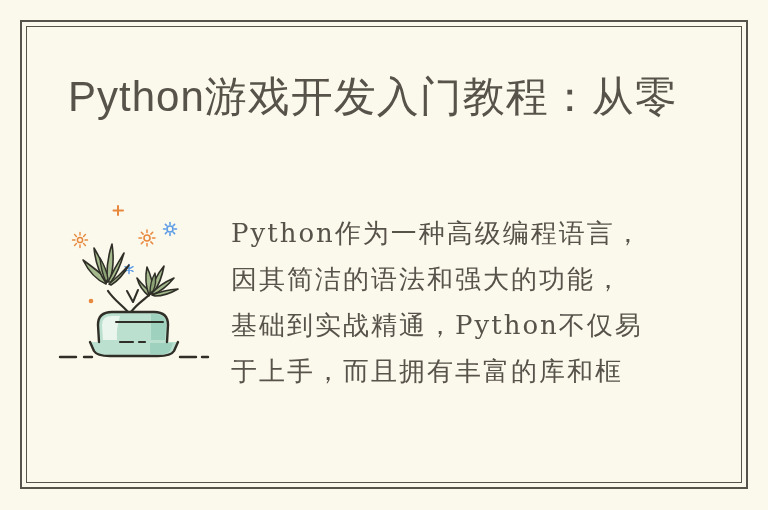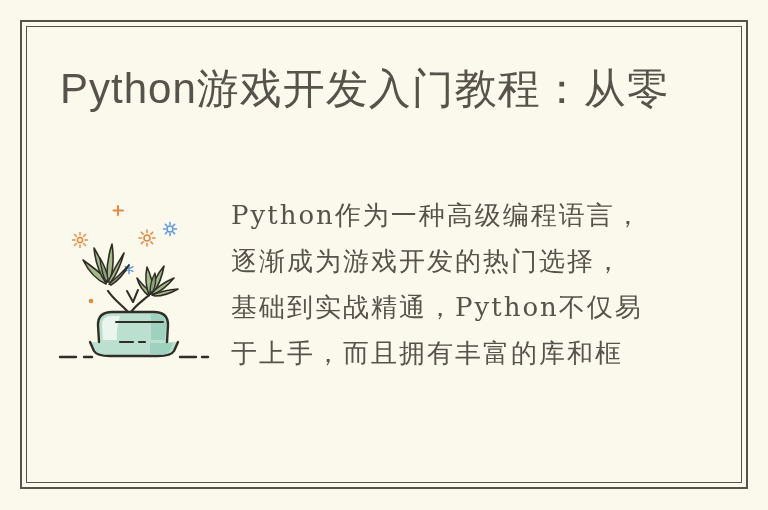--- a/index.html
+++ b/index.html
@@ -8,26 +8,26 @@
     --leaf:#A4B98C; --leaf-dark:#8AA274; --outline:#2F2F27;
     --sparkle-orange:#E8883C; --sparkle-blue:#5B9BE6;
   }
   html,body{margin:0;padding:0;}
   body{width:768px;height:510px;overflow:hidden;background:var(--bg);}
   .page{position:relative;width:768px;height:510px;background:var(--bg);
         font-family:"Liberation Sans","DejaVu Sans",sans-serif;}
   .frame{position:absolute;left:20px;top:20px;width:728px;height:469px;
          border:2px solid var(--frame);box-sizing:border-box;}
   .frame-inner{position:absolute;inset:4px;border:1.5px solid var(--frame);}
-  .title{position:absolute;left:60px;top:63px;width:680px;margin:0;
+  .title{position:absolute;left:60px;top:63px;width:680px;margin:8px;
          font-family:"Liberation Sans","DejaVu Sans",sans-serif;
          font-weight:500;font-size:42px;line-height:52px;letter-spacing:1px;
          color:var(--title-text);}
   .title-line{display:block;white-space:nowrap;}
-  .body-text{position:absolute;left:231px;top:192px;
+  .body-text{position:absolute;left:231px;top:210px;
              font-family:"DejaVu Serif","Liberation Serif",serif;
              font-size:26px;line-height:46px;letter-spacing:2px;
              color:var(--body-text);}
   .body-line{white-space:nowrap;height:46px;}
   .plant{position:absolute;left:54px;top:190px;width:160px;height:172px;}
 
   
   .ol{stroke:var(--outline);fill:none;stroke-linecap:round;stroke-linejoin:round;}
   .petal{fill:var(--leaf);stroke:var(--outline);stroke-width:1.6;stroke-linejoin:round;}
   .petal-dark{fill:var(--leaf-dark);stroke:var(--outline);stroke-width:1.4;stroke-linejoin:round;}
@@ -108,18 +108,18 @@
       <path class="pot-sh" d="M97,124 L100,124 Q112,124 112,135 L111,150 L97,150 Z"></path>
       <path class="ol" stroke-width="2" d="M62,132 H109"></path>
       <path class="ol" stroke-width="2.2" d="M66,152 H79 M85,152 H91"></path>
     </g>
 
     <path class="ol" stroke-width="2.4" d="M6,167 H22 M30,167 H38 M126,167 H142 M148,167 H154"></path>
   </svg>
 
   <div class="body-text">
     <div class="body-line">Python作为一种高级编程语言，</div>
-    <div class="body-line">逐渐成为游戏开发的热门选择，</div>
+    <div class="body-line">因其简洁的语法和强大的功能，</div>
     <div class="body-line">基础到实战精通，Python不仅易</div>
     <div class="body-line">于上手，而且拥有丰富的库和框</div>
   </div>
 
 </div>
 
 </body></html>

